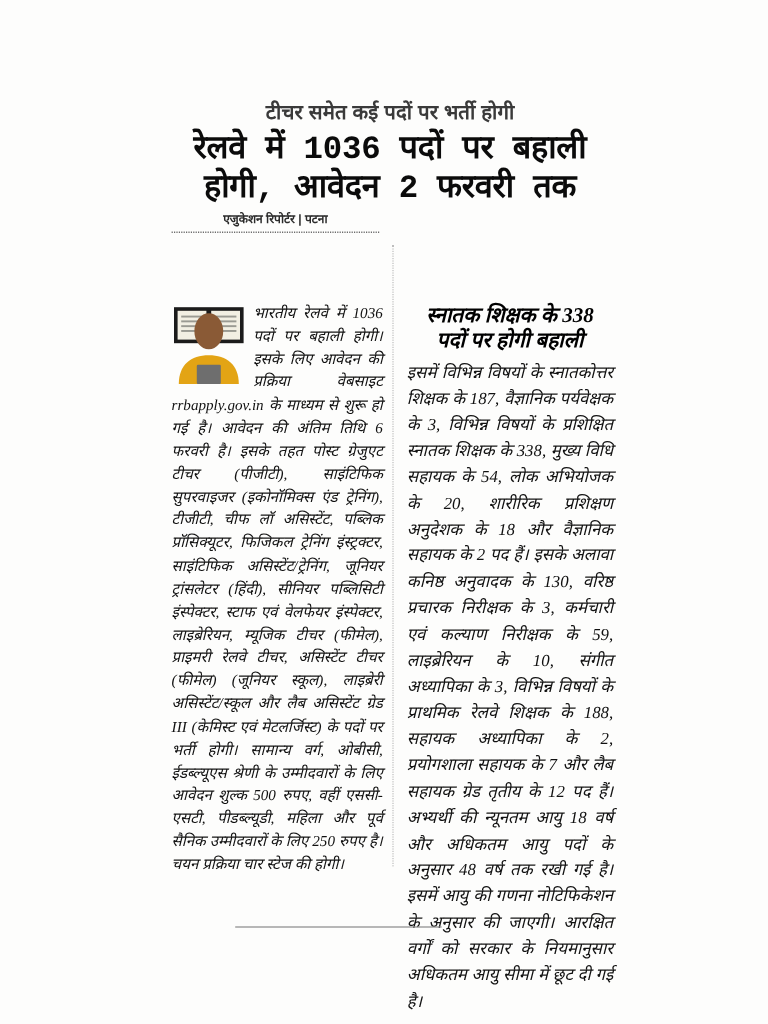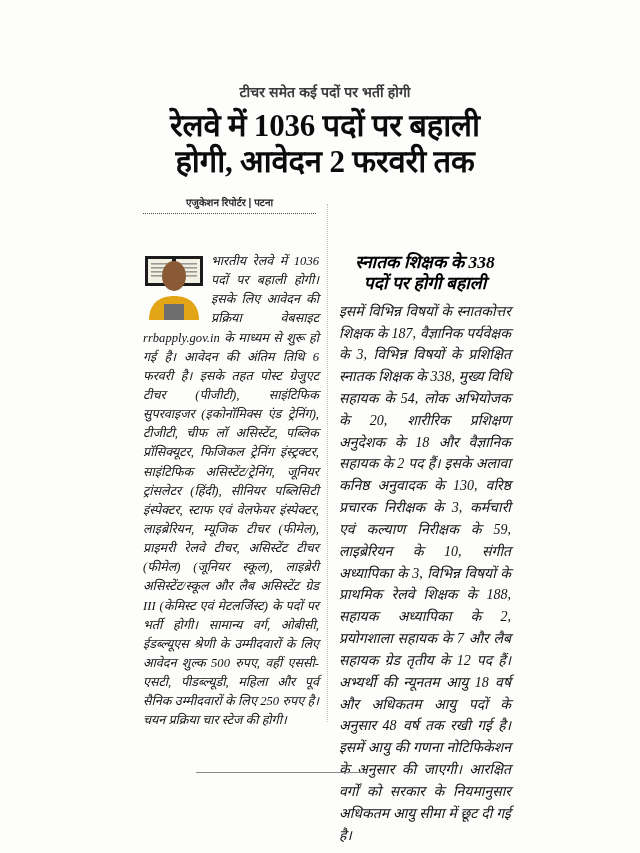--- a/index.html
+++ b/index.html
@@ -30,44 +30,43 @@
     left: 143px;
     top: 84px;
     width: 364px;
   }
 
   
   .kicker {
     text-align: center;
     font-family: "Liberation Sans", "DejaVu Sans", sans-serif;
     font-weight: 700;
-    font-size: 14px;
+    font-size: 17px;
     letter-spacing: 0.1px;
     color: #3a3a3a;
     line-height: 1.2;
     padding-bottom: 5px;
   }
 
   
   .headline {
     text-align: center;
-    font-family: Liberation Serif, serif;
-    font-weight: 700;
-    font-size: 31px;
+    font-family: Liberation Mono, monospace;
+    font-weight: 700;
+    font-size: 27px;
     line-height: 1.18;
     color: #0b0b0b;
     letter-spacing: -0.2px;
     padding-top: 2px;
   }
   .headline .hl-line { display: block; white-space: nowrap; }
 
   
   .byline-wrap {
     width: 173px;
-    margin-top: 14px;
   }
   .byline {
     text-align: center;
     font-family: "Liberation Sans", "DejaVu Sans", sans-serif;
     font-weight: 700;
     font-size: 10px;
     color: #2b2b2b;
     padding-bottom: 4px;
   }
   .byline-rule {

